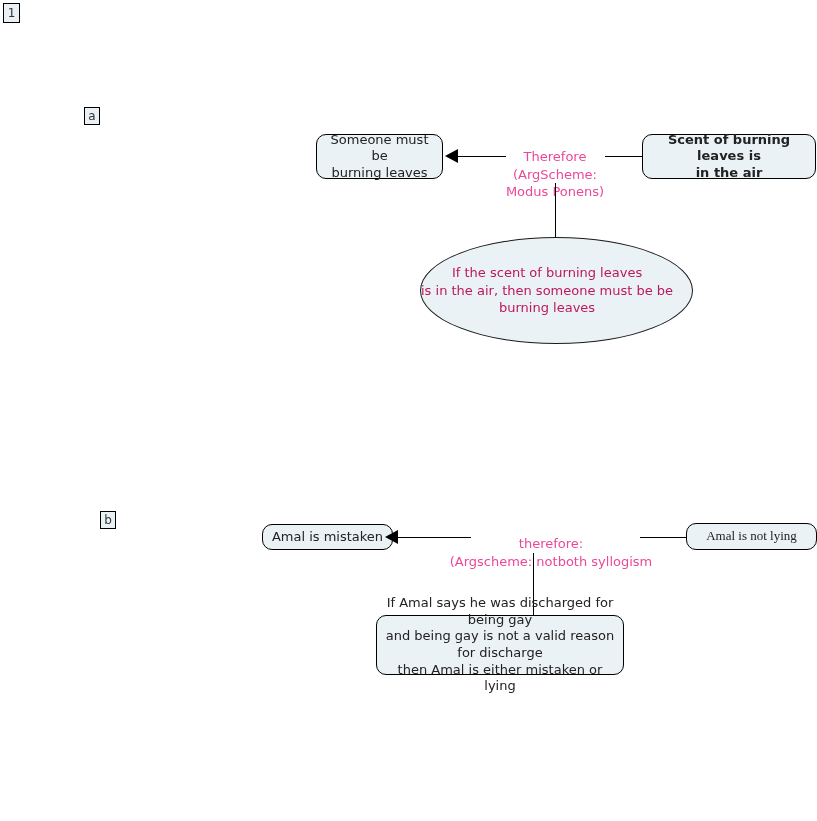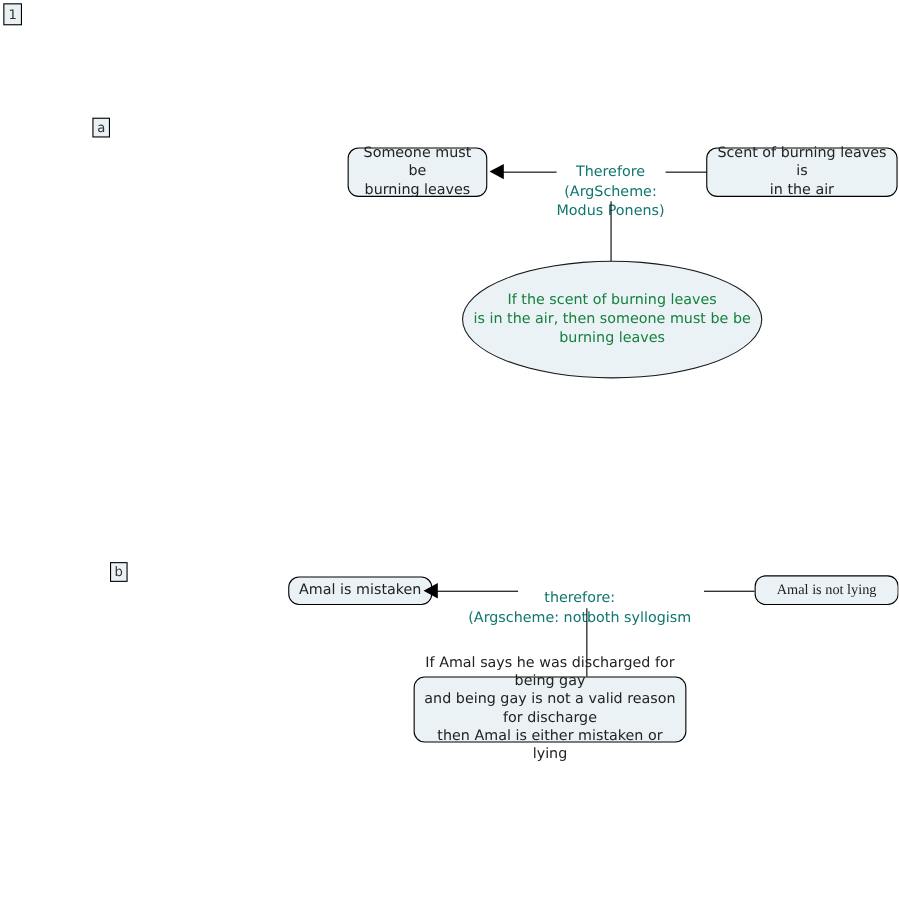--- a/index.html
+++ b/index.html
@@ -54,25 +54,25 @@
 
   
   .ellipse {
     position: absolute;
     box-sizing: border-box;
     border: 1.4px solid #1a1a1a;
     border-radius: 50%;
     background: #eaf2f5;
     display: flex;
     align-items: center;
-    justify-content: center;
+    justify-content: flex-start;
     text-align: center;
     font-size: 13px;
     line-height: 1.35;
-    color: #15803d;
+    color: #be185d;
     white-space: pre-line;
   }
 
   
   .hline {
     position: absolute;
     height: 0;
     border-top: 1.6px solid #000000;
   }
   .vline {
@@ -89,21 +89,21 @@
     border-bottom: 7px solid transparent;
     border-right: 13px solid #000000;
   }
 
   
   .scheme-label {
     position: absolute;
     text-align: center;
     font-size: 13px;
     line-height: 1.33;
-    color: #0f766e;
+    color: #ec4899;
     white-space: pre-line;
   }
 </style>
 </head>
 <body>
 
 <div id="canvas">
 
   <div class="tag" style="left:3px; top:3px; width:17px; height:20px;">
     <span>1</span>
@@ -122,21 +122,21 @@
   <div class="hline" style="left:457px; top:156px; width:49px;"></div>
 
   <div class="scheme-label" style="left:492px; top:131px; width:126px;">
     <span>Therefore
 (ArgScheme:
 Modus Ponens)</span>
   </div>
 
   <div class="hline" style="left:605px; top:156px; width:38px;"></div>
 
-  <div class="node" style="left:642px; top:134px; width:174px; height:45px;">
+  <div class="node" style="left:642px; top:134px; width:174px; height:45px;font-weight:bold;">
     <span>Scent of burning leaves is
 in the air</span>
   </div>
 
   <div class="vline" style="left:555px; top:183px; height:55px;"></div>
 
   <div class="ellipse" style="left:420px; top:237px; width:273px; height:107px;">
     <span>If the scent of burning leaves
 is in the air, then someone must be be
 burning leaves</span>
@@ -146,21 +146,21 @@
     <span>b</span>
   </div>
 
   <div class="node" style="left:262px; top:524px; width:131px; height:26px;">
     <span>Amal is mistaken</span>
   </div>
 
   <div class="arrowhead-left" style="left:385px; top:530px;"></div>
   <div class="hline" style="left:397px; top:537px; width:74px;"></div>
 
-  <div class="scheme-label" style="left:412px; top:518px; width:230px;">
+  <div class="scheme-label" style="left:436px; top:518px; width:230px;">
     <span>therefore:
 (Argscheme: notboth syllogism</span>
   </div>
 
   <div class="hline" style="left:640px; top:537px; width:46px;"></div>
 
   <div class="node" style="left:686px; top:523px; width:131px; height:27px;font-family:Liberation Serif, serif;">
     <span>Amal is not lying</span>
   </div>
 

